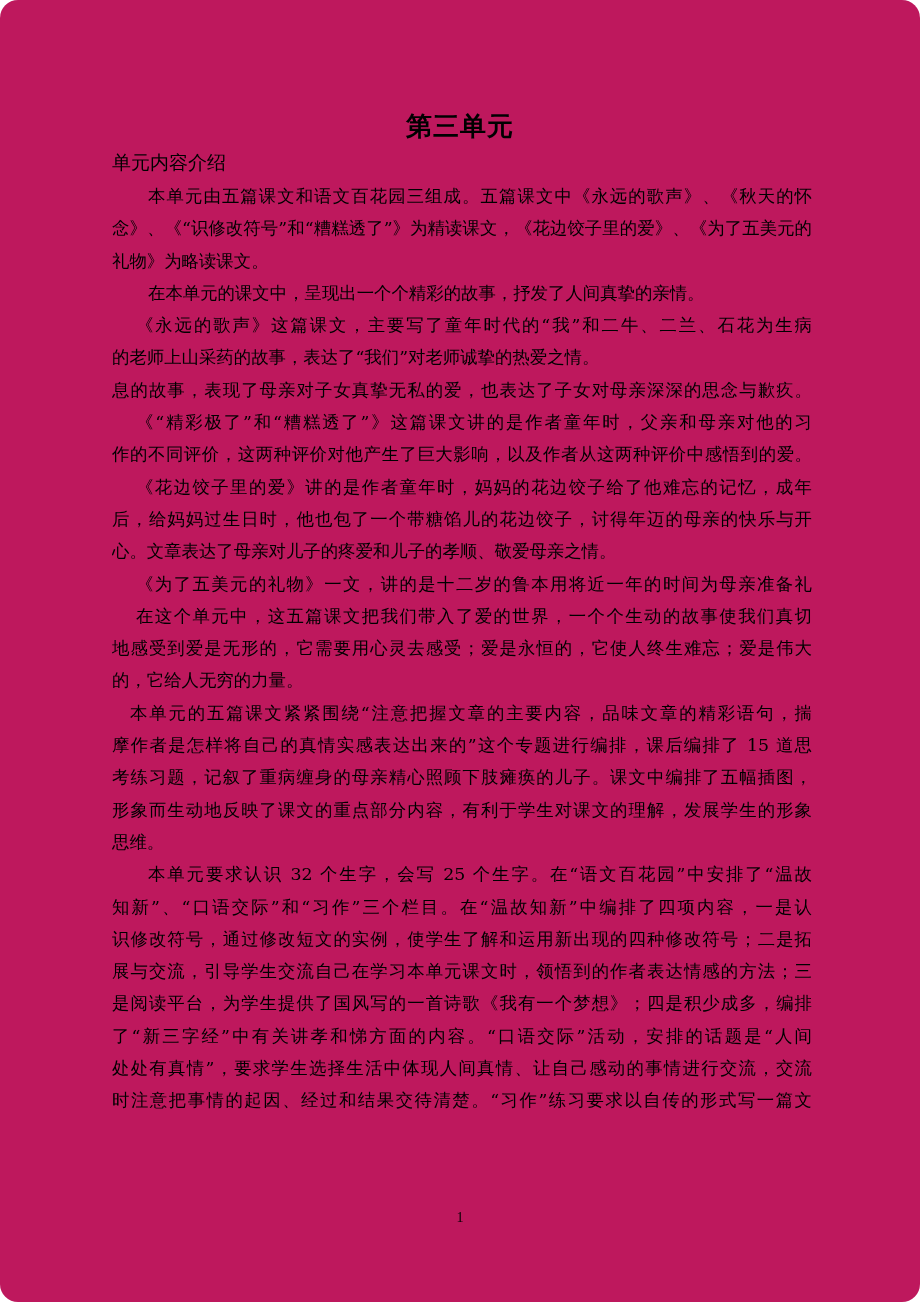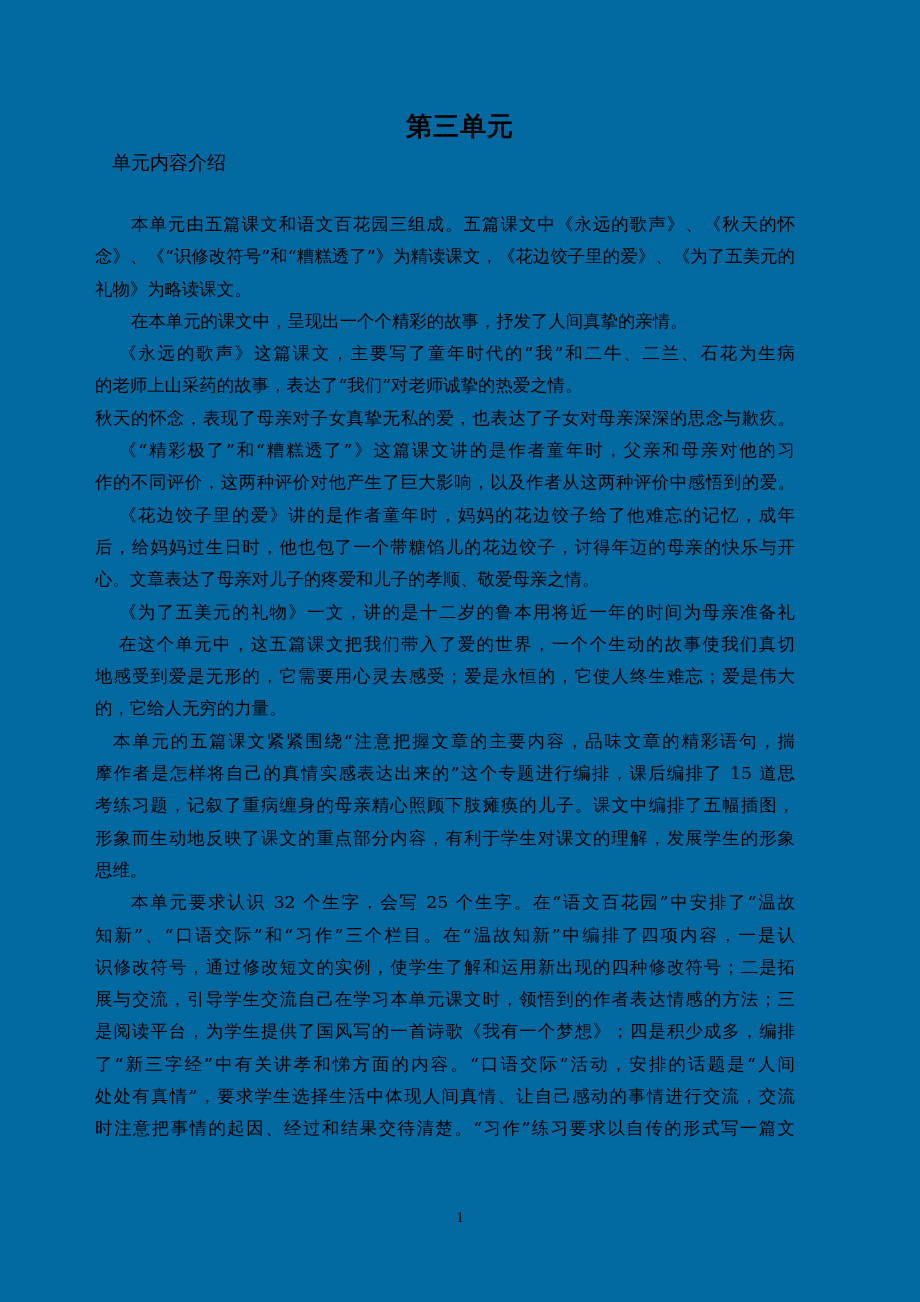--- a/index.html
+++ b/index.html
@@ -1,23 +1,23 @@
 <!DOCTYPE html>
 <html><head>
   <meta charset="utf-8">
   <style>
     html, body { margin: 0; padding: 0; background: #ffffff; }
     body { width: 920px; height: 1302px; position: relative; overflow: hidden;
            font-family: "DejaVu Serif", "Liberation Serif", serif; color: #000; }
-    .page { position: absolute; left: 0; top: 0; width: 920px; height: 1302px; background: #0369a1; }
+    .page { position: absolute; left: 0; top: 0; width: 920px; height: 1302px; background: #be185d; border-radius: 18px; }
     .title { position: absolute; left: 0; width: 920px; top: 106px; text-align: center;
              font-family: "DejaVu Sans", "Liberation Sans", sans-serif; font-weight: bold;
              font-size: 26px; line-height: 40px; letter-spacing: 1px; }
     .subhead { position: absolute; left: 112px; top: 150px; font-size: 19px; line-height: 24px; }
-    .body { position: absolute; left: 95px; top: 180px; width: 700px; margin-top: 28px; }
+    .body { position: absolute; left: 112px; top: 180px; width: 700px; }
     .line { height: 32.3px; line-height: 32.3px; font-size: 17.4px; white-space: nowrap;
             text-align: justify; text-align-last: justify; overflow: hidden; }
     .line.last { text-align-last: left; }
     .indent2 { padding-left: 36px; }
     .indent1 { padding-left: 18px; }
     .indent-sm { padding-left: 24px; }
     .pagenum { position: absolute; left: 0; width: 920px; top: 1208px; text-align: center;
                font-family: "Liberation Serif", serif; font-size: 14px; line-height: 20px; }
   </style>
 </head>
@@ -38,21 +38,21 @@
     <div>
       <div class="line last indent2">在本单元的课文中，呈现出一个个精彩的故事，抒发了人间真挚的亲情。</div>
     </div>
 
     <div>
       <div class="line indent-sm">《永远的歌声》这篇课文，主要写了童年时代的“我”和二牛、二兰、石花为生病</div>
       <div class="line last">的老师上山采药的故事，表达了“我们”对老师诚挚的热爱之情。</div>
     </div>
 
     <div>
-      <div class="line">秋天的怀念，表现了母亲对子女真挚无私的爱，也表达了子女对母亲深深的思念与歉疚。</div>
+      <div class="line">息的故事，表现了母亲对子女真挚无私的爱，也表达了子女对母亲深深的思念与歉疚。</div>
     </div>
 
     <div>
       <div class="line indent-sm">《“精彩极了”和“糟糕透了”》这篇课文讲的是作者童年时，父亲和母亲对他的习</div>
       <div class="line">作的不同评价，这两种评价对他产生了巨大影响，以及作者从这两种评价中感悟到的爱。</div>
     </div>
 
     <div>
       <div class="line indent-sm">《花边饺子里的爱》讲的是作者童年时，妈妈的花边饺子给了他难忘的记忆，成年</div>
       <div class="line">后，给妈妈过生日时，他也包了一个带糖馅儿的花边饺子，讨得年迈的母亲的快乐与开</div>

